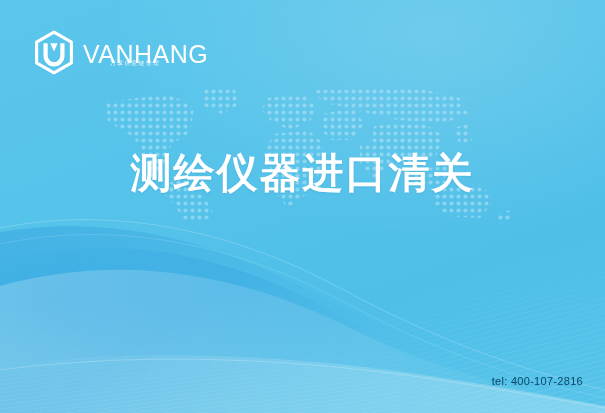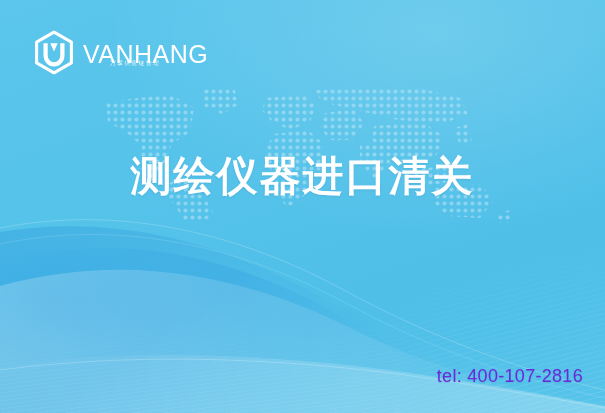--- a/index.html
+++ b/index.html
@@ -162,29 +162,30 @@
     z-index: 5;
   }
   .headline-line {
     display: block;
     color: #ffffff;
     font-weight: bold;
     font-size: 41px;
     line-height: 65px;
     letter-spacing: 2px;
     text-shadow: 0 1px 2px rgba(30,120,170,0.18);
+    font-family: Liberation Mono, monospace;
   }
 
   
   #phone {
     position: absolute;
     right: 22px;
     bottom: 26px;
-    color: #6d28d9;
-    font-size: 18px;
+    color: #0c4a6e;
+    font-size: 11px;
     letter-spacing: 0.3px;
     z-index: 7;
     text-shadow: 0 1px 2px rgba(30,120,170,0.20);
   }
 </style>
 </head>
 <body>
 
 <div id="poster">
 

